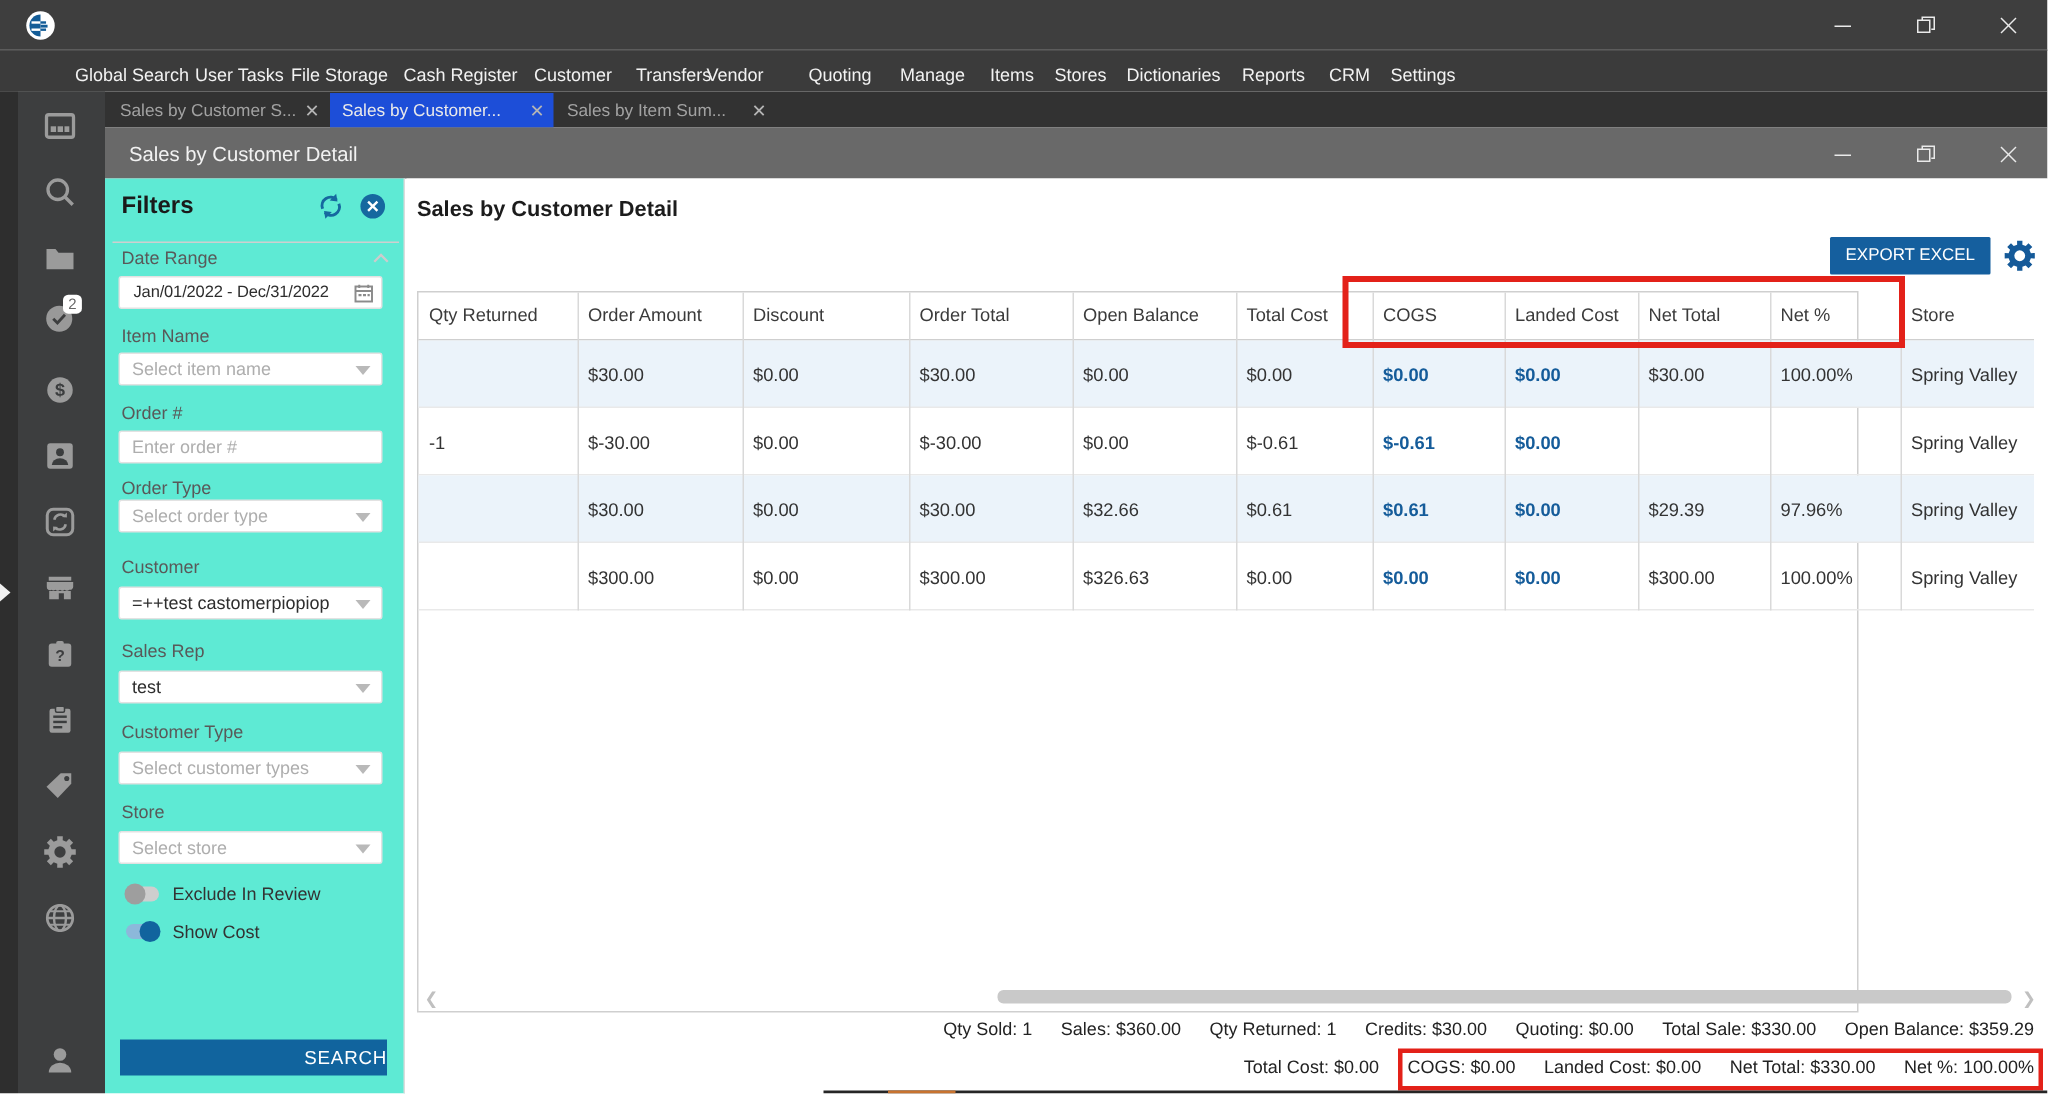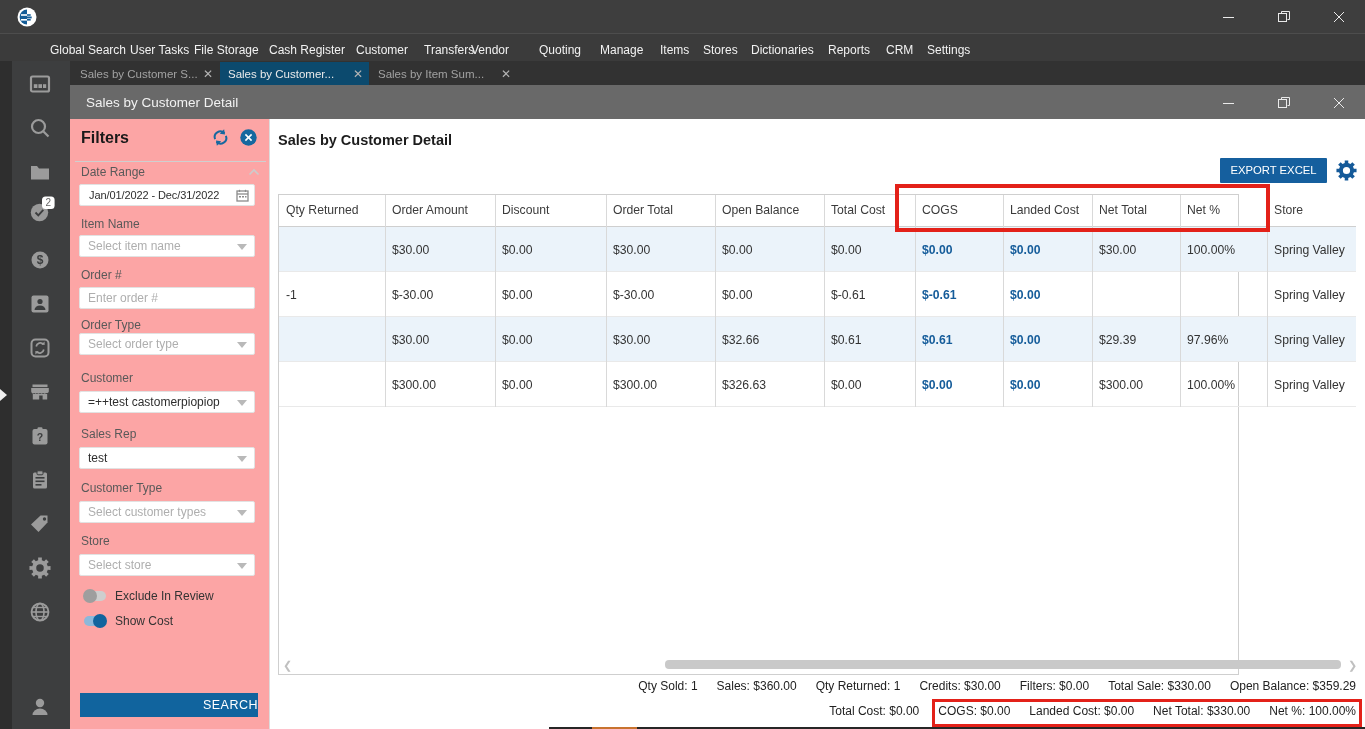--- a/index.html
+++ b/index.html
@@ -10,32 +10,32 @@
   #titlebar { left:0; top:0; width:1365px; height:33px; background:#3e3e3e; }
   #apptitle { left:54px; top:0; height:33px; line-height:34px; color:#e8e8e8; font-size:13.5px; }
   .winctl { stroke:#eaeaea; fill:none; stroke-width:1; }
 
   #menubar { left:0; top:33px; width:1365px; height:28px; background:#3b3b3b; border-top:1px solid #4d4d4d; }
   .mitem { top:0; height:28px; line-height:33px; color:#f2f2f2; font-size:12px;margin-left:40px; }
 
   #tabbar { left:0; top:61px; width:1365px; height:24px; background:#323232; }
   .tab { top:1px; height:23px; line-height:24px; font-size:11.5px; color:#a2a2a2; }
   .tab .x { position:absolute; top:0; font-size:12px; color:#b5b5b5; }
-  .tab.active { background:#0c4a6e; color:#eaeaea; }
+  .tab.active { background:#1d4ed8; color:#eaeaea; }
   .tab span.t { position:absolute; left:6px; top:0; white-space:nowrap; }
 
   #leftstrip { left:0; top:61px; width:12px; height:668px; background:#2e2e2e; }
   #sidebar { left:12px; top:61px; width:58px; height:668px; background:#3d3e3f; }
   .sic { left:17px; width:22px; height:22px; }
   .sic svg { position:static; width:22px; height:22px; }
 
   #innerbar { left:70px; top:85px; width:1295px; height:34px; background:#696969; }
   #innertitle { left:16px; top:0; height:34px; line-height:35px; color:#f2f2f2; font-size:13.5px; }
 
-  #filters { left:70px; top:119px; width:200px; height:610px; background:#fca5a5; border-right:1px solid #dcdcdc; }
+  #filters { left:70px; top:119px; width:200px; height:610px; background:#5eead4; border-right:1px solid #dcdcdc; }
   #fhead { left:11px; top:10px; font-size:16px; font-weight:bold; color:#1a1a1a; }
   #fsep { left:5px; top:160px; width:191px; height:1px; background:#cfcfcf; }
   .flabel { left:11px; font-size:12px; color:#595959; }
   .finput { left:9px; width:176px; height:22px; background:#fff; border:1px solid #e2e2e2; border-radius:2px;
             font-size:12px; color:#2e2e2e; line-height:21px; padding-left:8px; white-space:nowrap; }
   .finput.ph { color:#aeaeae; }
   .dropdn { position:absolute; right:7px; top:8px; width:0; height:0; border-left:5px solid transparent; border-right:5px solid transparent; border-top:6px solid #b9b9b9; }
   .search { left:10px; top:574px; width:178px; height:24px; background:#11649e; color:#fff; font-size:12.5px;
             text-align:right; line-height:24px; letter-spacing:0.5px; }
 
@@ -380,21 +380,21 @@
     <div class="vline" style="left:813px"></div>
     <div class="vline" style="left:901px"></div>
     <div class="vline" style="left:988px"></div>
   </div>
 
   <div style="left:283px;top:659px;font-size:11px;color:#c0c0c0">❮</div>
   <div id="sthumb"></div>
   <div style="left:1348px;top:659px;font-size:11px;color:#c0c0c0">❯</div>
 
   <div class="totline" style="top:679px">
-    <span>Qty Sold: 1</span><span>Sales: $360.00</span><span>Qty Returned: 1</span><span>Credits: $30.00</span><span>Filters: $0.00</span><span>Total Sale: $330.00</span><span>Open Balance: $359.29</span>
+    <span>Qty Sold: 1</span><span>Sales: $360.00</span><span>Qty Returned: 1</span><span>Credits: $30.00</span><span>Quoting: $0.00</span><span>Total Sale: $330.00</span><span>Open Balance: $359.29</span>
   </div>
   <div class="totline" style="top:704px">
     <span>Total Cost: $0.00</span><span>COGS: $0.00</span><span>Landed Cost: $0.00</span><span>Net Total: $330.00</span><span>Net %: 100.00%</span>
   </div>
 
   <div class="redbox" style="left:895px;top:184px;width:375px;height:48px"></div>
   <div class="redbox" style="left:932px;top:699px;width:430px;height:28px;border-width:3px"></div>
 
   <div id="taskstrip">
       <div style="left:43px;top:0;width:45px;height:2px;background:#c8732f"></div>

